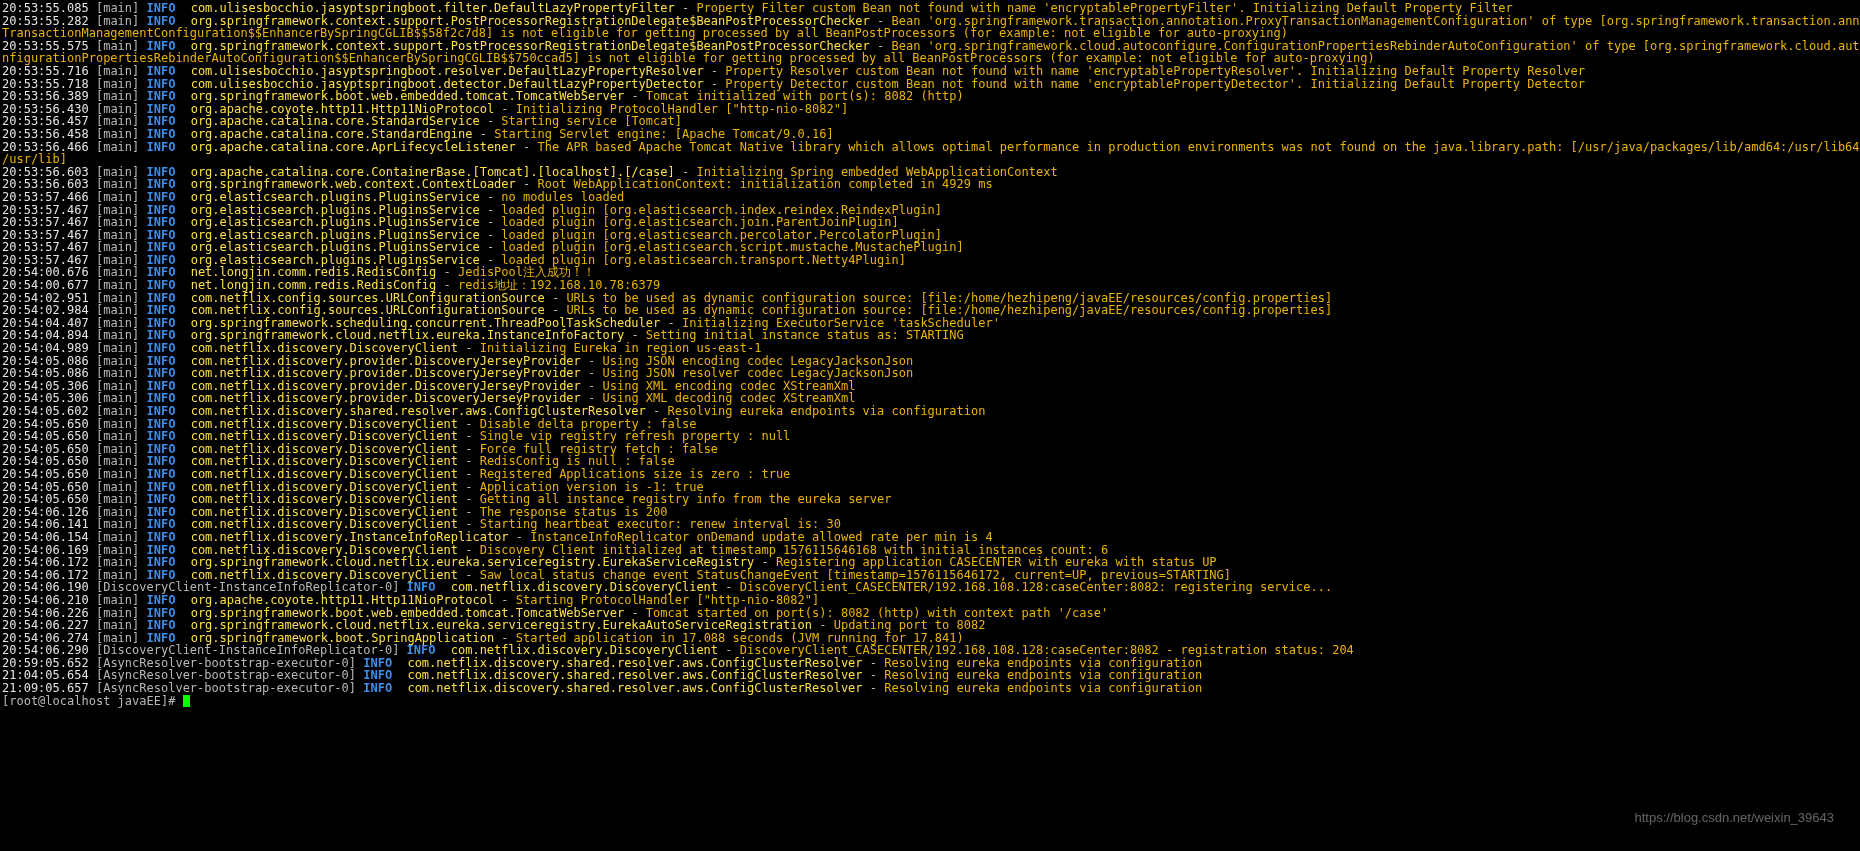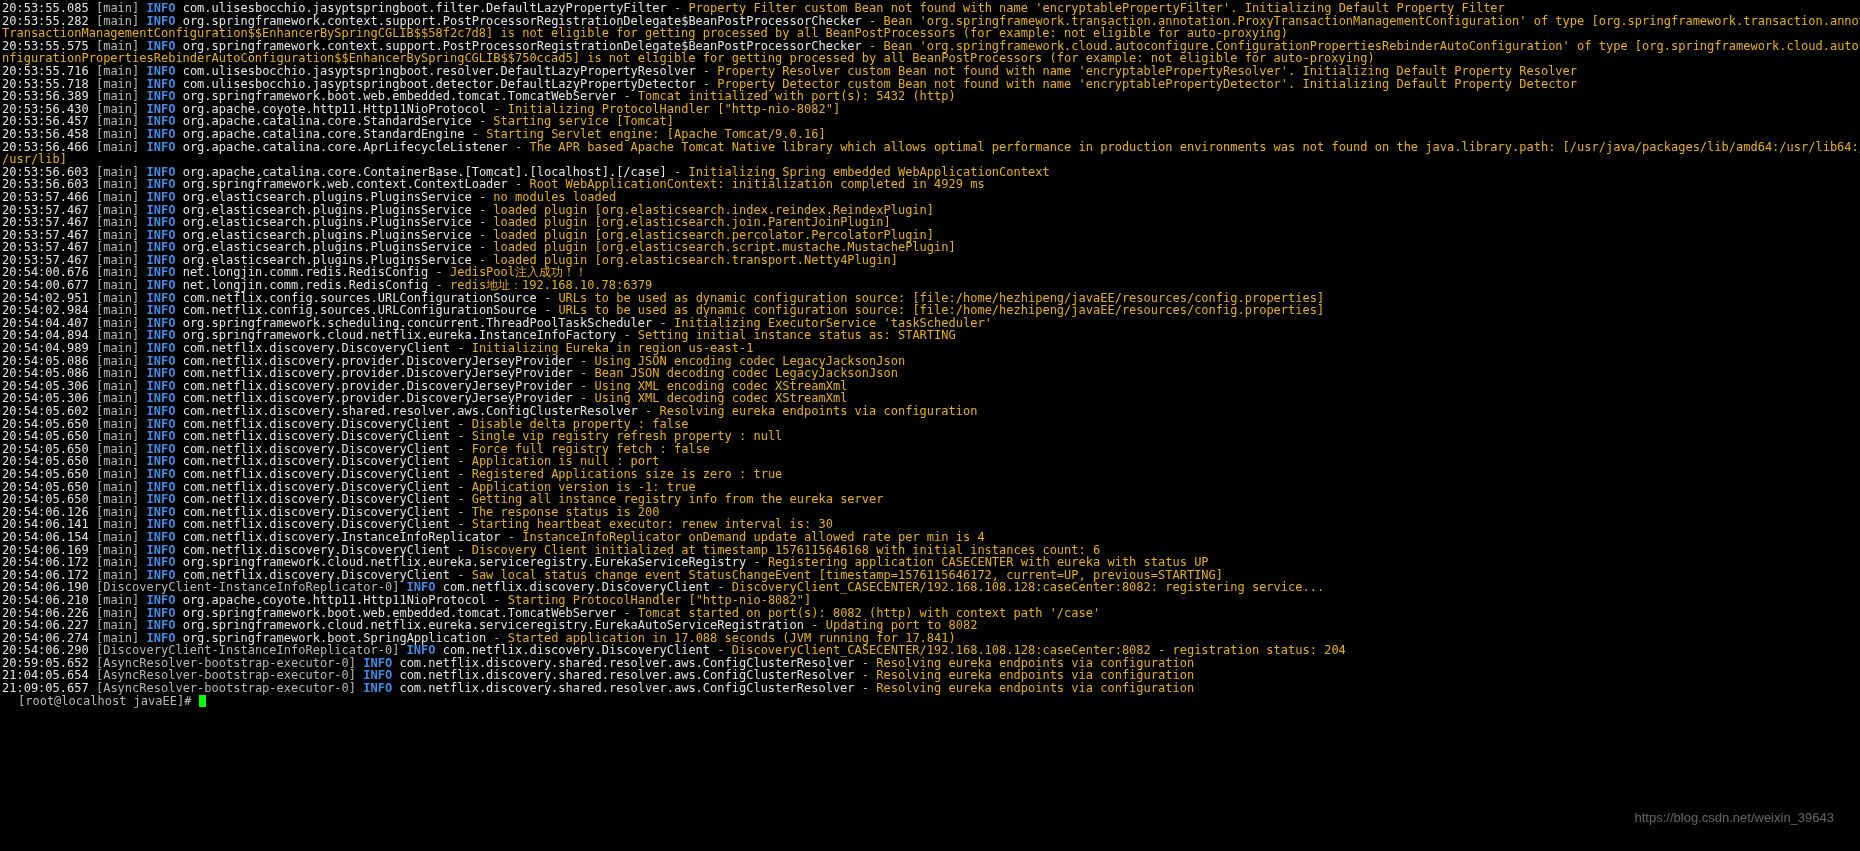--- a/index.html
+++ b/index.html
@@ -13,23 +13,23 @@
     white-space: nowrap;
     overflow: hidden;
     width: 1860px;
     height: 851px;
     position: relative;
   }
   .line { display: block; }
   .ts { color: #e5e5e5; }
   .thread { color: #b8b8b8; }
   .level { color: #3b8eea; font-weight: bold; }  
-  .logger { color: #e5e5e5; }
+  .logger { color: #fde047; margin-left: 8px; }
   .msg-blue { color: #eab308; }
-  .prompt { color: #b8b8b8; margin-left: 16px; }
+  .prompt { color: #b8b8b8; }
   .cursor {
     display: inline-block;
     width: 7px;
     height: 12px;
     background: #00ff00;
     vertical-align: middle;
   }
   .watermark {
     position: absolute;
     right: 30px;
@@ -43,21 +43,21 @@
 <body>
 
 <div id="terminal">
     <span class="line"><span class="ts">20:53:55.085</span> <span class="thread">[main]</span> <span class="level">INFO</span>  <span class="logger">com.ulisesbocchio.jasyptspringboot.filter.DefaultLazyPropertyFilter</span> - <span class="msg-blue">Property Filter custom Bean not found with name 'encryptablePropertyFilter'. Initializing Default Property Filter</span></span>
     <span class="line"><span class="ts">20:53:55.282</span> <span class="thread">[main]</span> <span class="level">INFO</span>  <span class="logger">org.springframework.context.support.PostProcessorRegistrationDelegate$BeanPostProcessorChecker</span> - <span class="msg-blue">Bean 'org.springframework.transaction.annotation.ProxyTransactionManagementConfiguration' of type [org.springframework.transaction.annotation.</span></span>
     <span class="line"><span class="msg-blue">TransactionManagementConfiguration$$EnhancerBySpringCGLIB$$58f2c7d8] is not eligible for getting processed by all BeanPostProcessors (for example: not eligible for auto-proxying)</span></span>
     <span class="line"><span class="ts">20:53:55.575</span> <span class="thread">[main]</span> <span class="level">INFO</span>  <span class="logger">org.springframework.context.support.PostProcessorRegistrationDelegate$BeanPostProcessorChecker</span> - <span class="msg-blue">Bean 'org.springframework.cloud.autoconfigure.ConfigurationPropertiesRebinderAutoConfiguration' of type [org.springframework.cloud.autoconfigu</span></span>
     <span class="line"><span class="msg-blue">nfigurationPropertiesRebinderAutoConfiguration$$EnhancerBySpringCGLIB$$750ccad5] is not eligible for getting processed by all BeanPostProcessors (for example: not eligible for auto-proxying)</span></span>
     <span class="line"><span class="ts">20:53:55.716</span> <span class="thread">[main]</span> <span class="level">INFO</span>  <span class="logger">com.ulisesbocchio.jasyptspringboot.resolver.DefaultLazyPropertyResolver</span> - <span class="msg-blue">Property Resolver custom Bean not found with name 'encryptablePropertyResolver'. Initializing Default Property Resolver</span></span>
     <span class="line"><span class="ts">20:53:55.718</span> <span class="thread">[main]</span> <span class="level">INFO</span>  <span class="logger">com.ulisesbocchio.jasyptspringboot.detector.DefaultLazyPropertyDetector</span> - <span class="msg-blue">Property Detector custom Bean not found with name 'encryptablePropertyDetector'. Initializing Default Property Detector</span></span>
-    <span class="line"><span class="ts">20:53:56.389</span> <span class="thread">[main]</span> <span class="level">INFO</span>  <span class="logger">org.springframework.boot.web.embedded.tomcat.TomcatWebServer</span> - <span class="msg-blue">Tomcat initialized with port(s): 5432 (http)</span></span>
+    <span class="line"><span class="ts">20:53:56.389</span> <span class="thread">[main]</span> <span class="level">INFO</span>  <span class="logger">org.springframework.boot.web.embedded.tomcat.TomcatWebServer</span> - <span class="msg-blue">Tomcat initialized with port(s): 8082 (http)</span></span>
     <span class="line"><span class="ts">20:53:56.430</span> <span class="thread">[main]</span> <span class="level">INFO</span>  <span class="logger">org.apache.coyote.http11.Http11NioProtocol</span> - <span class="msg-blue">Initializing ProtocolHandler ["http-nio-8082"]</span></span>
     <span class="line"><span class="ts">20:53:56.457</span> <span class="thread">[main]</span> <span class="level">INFO</span>  <span class="logger">org.apache.catalina.core.StandardService</span> - <span class="msg-blue">Starting service [Tomcat]</span></span>
     <span class="line"><span class="ts">20:53:56.458</span> <span class="thread">[main]</span> <span class="level">INFO</span>  <span class="logger">org.apache.catalina.core.StandardEngine</span> - <span class="msg-blue">Starting Servlet engine: [Apache Tomcat/9.0.16]</span></span>
     <span class="line"><span class="ts">20:53:56.466</span> <span class="thread">[main]</span> <span class="level">INFO</span>  <span class="logger">org.apache.catalina.core.AprLifecycleListener</span> - <span class="msg-blue">The APR based Apache Tomcat Native library which allows optimal performance in production environments was not found on the java.library.path: [/usr/java/packages/lib/amd64:/usr/lib64:/lib64:</span></span>
     <span class="line"><span class="msg-blue">/usr/lib]</span></span>
     <span class="line"><span class="ts">20:53:56.603</span> <span class="thread">[main]</span> <span class="level">INFO</span>  <span class="logger">org.apache.catalina.core.ContainerBase.[Tomcat].[localhost].[/case]</span> - <span class="msg-blue">Initializing Spring embedded WebApplicationContext</span></span>
     <span class="line"><span class="ts">20:53:56.603</span> <span class="thread">[main]</span> <span class="level">INFO</span>  <span class="logger">org.springframework.web.context.ContextLoader</span> - <span class="msg-blue">Root WebApplicationContext: initialization completed in 4929 ms</span></span>
     <span class="line"><span class="ts">20:53:57.466</span> <span class="thread">[main]</span> <span class="level">INFO</span>  <span class="logger">org.elasticsearch.plugins.PluginsService</span> - <span class="msg-blue">no modules loaded</span></span>
     <span class="line"><span class="ts">20:53:57.467</span> <span class="thread">[main]</span> <span class="level">INFO</span>  <span class="logger">org.elasticsearch.plugins.PluginsService</span> - <span class="msg-blue">loaded plugin [org.elasticsearch.index.reindex.ReindexPlugin]</span></span>
     <span class="line"><span class="ts">20:53:57.467</span> <span class="thread">[main]</span> <span class="level">INFO</span>  <span class="logger">org.elasticsearch.plugins.PluginsService</span> - <span class="msg-blue">loaded plugin [org.elasticsearch.join.ParentJoinPlugin]</span></span>
@@ -65,28 +65,28 @@
     <span class="line"><span class="ts">20:53:57.467</span> <span class="thread">[main]</span> <span class="level">INFO</span>  <span class="logger">org.elasticsearch.plugins.PluginsService</span> - <span class="msg-blue">loaded plugin [org.elasticsearch.script.mustache.MustachePlugin]</span></span>
     <span class="line"><span class="ts">20:53:57.467</span> <span class="thread">[main]</span> <span class="level">INFO</span>  <span class="logger">org.elasticsearch.plugins.PluginsService</span> - <span class="msg-blue">loaded plugin [org.elasticsearch.transport.Netty4Plugin]</span></span>
     <span class="line"><span class="ts">20:54:00.676</span> <span class="thread">[main]</span> <span class="level">INFO</span>  <span class="logger">net.longjin.comm.redis.RedisConfig</span> - <span class="msg-blue">JedisPool注入成功！！</span></span>
     <span class="line"><span class="ts">20:54:00.677</span> <span class="thread">[main]</span> <span class="level">INFO</span>  <span class="logger">net.longjin.comm.redis.RedisConfig</span> - <span class="msg-blue">redis地址：192.168.10.78:6379</span></span>
     <span class="line"><span class="ts">20:54:02.951</span> <span class="thread">[main]</span> <span class="level">INFO</span>  <span class="logger">com.netflix.config.sources.URLConfigurationSource</span> - <span class="msg-blue">URLs to be used as dynamic configuration source: [file:/home/hezhipeng/javaEE/resources/config.properties]</span></span>
     <span class="line"><span class="ts">20:54:02.984</span> <span class="thread">[main]</span> <span class="level">INFO</span>  <span class="logger">com.netflix.config.sources.URLConfigurationSource</span> - <span class="msg-blue">URLs to be used as dynamic configuration source: [file:/home/hezhipeng/javaEE/resources/config.properties]</span></span>
     <span class="line"><span class="ts">20:54:04.407</span> <span class="thread">[main]</span> <span class="level">INFO</span>  <span class="logger">org.springframework.scheduling.concurrent.ThreadPoolTaskScheduler</span> - <span class="msg-blue">Initializing ExecutorService 'taskScheduler'</span></span>
     <span class="line"><span class="ts">20:54:04.894</span> <span class="thread">[main]</span> <span class="level">INFO</span>  <span class="logger">org.springframework.cloud.netflix.eureka.InstanceInfoFactory</span> - <span class="msg-blue">Setting initial instance status as: STARTING</span></span>
     <span class="line"><span class="ts">20:54:04.989</span> <span class="thread">[main]</span> <span class="level">INFO</span>  <span class="logger">com.netflix.discovery.DiscoveryClient</span> - <span class="msg-blue">Initializing Eureka in region us-east-1</span></span>
     <span class="line"><span class="ts">20:54:05.086</span> <span class="thread">[main]</span> <span class="level">INFO</span>  <span class="logger">com.netflix.discovery.provider.DiscoveryJerseyProvider</span> - <span class="msg-blue">Using JSON encoding codec LegacyJacksonJson</span></span>
-    <span class="line"><span class="ts">20:54:05.086</span> <span class="thread">[main]</span> <span class="level">INFO</span>  <span class="logger">com.netflix.discovery.provider.DiscoveryJerseyProvider</span> - <span class="msg-blue">Bean JSON decoding codec LegacyJacksonJson</span></span>
+    <span class="line"><span class="ts">20:54:05.086</span> <span class="thread">[main]</span> <span class="level">INFO</span>  <span class="logger">com.netflix.discovery.provider.DiscoveryJerseyProvider</span> - <span class="msg-blue">Using JSON resolver codec LegacyJacksonJson</span></span>
     <span class="line"><span class="ts">20:54:05.306</span> <span class="thread">[main]</span> <span class="level">INFO</span>  <span class="logger">com.netflix.discovery.provider.DiscoveryJerseyProvider</span> - <span class="msg-blue">Using XML encoding codec XStreamXml</span></span>
     <span class="line"><span class="ts">20:54:05.306</span> <span class="thread">[main]</span> <span class="level">INFO</span>  <span class="logger">com.netflix.discovery.provider.DiscoveryJerseyProvider</span> - <span class="msg-blue">Using XML decoding codec XStreamXml</span></span>
     <span class="line"><span class="ts">20:54:05.602</span> <span class="thread">[main]</span> <span class="level">INFO</span>  <span class="logger">com.netflix.discovery.shared.resolver.aws.ConfigClusterResolver</span> - <span class="msg-blue">Resolving eureka endpoints via configuration</span></span>
     <span class="line"><span class="ts">20:54:05.650</span> <span class="thread">[main]</span> <span class="level">INFO</span>  <span class="logger">com.netflix.discovery.DiscoveryClient</span> - <span class="msg-blue">Disable delta property : false</span></span>
     <span class="line"><span class="ts">20:54:05.650</span> <span class="thread">[main]</span> <span class="level">INFO</span>  <span class="logger">com.netflix.discovery.DiscoveryClient</span> - <span class="msg-blue">Single vip registry refresh property : null</span></span>
     <span class="line"><span class="ts">20:54:05.650</span> <span class="thread">[main]</span> <span class="level">INFO</span>  <span class="logger">com.netflix.discovery.DiscoveryClient</span> - <span class="msg-blue">Force full registry fetch : false</span></span>
-    <span class="line"><span class="ts">20:54:05.650</span> <span class="thread">[main]</span> <span class="level">INFO</span>  <span class="logger">com.netflix.discovery.DiscoveryClient</span> - <span class="msg-blue">Application is null : port</span></span>
+    <span class="line"><span class="ts">20:54:05.650</span> <span class="thread">[main]</span> <span class="level">INFO</span>  <span class="logger">com.netflix.discovery.DiscoveryClient</span> - <span class="msg-blue">RedisConfig is null : false</span></span>
     <span class="line"><span class="ts">20:54:05.650</span> <span class="thread">[main]</span> <span class="level">INFO</span>  <span class="logger">com.netflix.discovery.DiscoveryClient</span> - <span class="msg-blue">Registered Applications size is zero : true</span></span>
     <span class="line"><span class="ts">20:54:05.650</span> <span class="thread">[main]</span> <span class="level">INFO</span>  <span class="logger">com.netflix.discovery.DiscoveryClient</span> - <span class="msg-blue">Application version is -1: true</span></span>
     <span class="line"><span class="ts">20:54:05.650</span> <span class="thread">[main]</span> <span class="level">INFO</span>  <span class="logger">com.netflix.discovery.DiscoveryClient</span> - <span class="msg-blue">Getting all instance registry info from the eureka server</span></span>
     <span class="line"><span class="ts">20:54:06.126</span> <span class="thread">[main]</span> <span class="level">INFO</span>  <span class="logger">com.netflix.discovery.DiscoveryClient</span> - <span class="msg-blue">The response status is 200</span></span>
     <span class="line"><span class="ts">20:54:06.141</span> <span class="thread">[main]</span> <span class="level">INFO</span>  <span class="logger">com.netflix.discovery.DiscoveryClient</span> - <span class="msg-blue">Starting heartbeat executor: renew interval is: 30</span></span>
     <span class="line"><span class="ts">20:54:06.154</span> <span class="thread">[main]</span> <span class="level">INFO</span>  <span class="logger">com.netflix.discovery.InstanceInfoReplicator</span> - <span class="msg-blue">InstanceInfoReplicator onDemand update allowed rate per min is 4</span></span>
     <span class="line"><span class="ts">20:54:06.169</span> <span class="thread">[main]</span> <span class="level">INFO</span>  <span class="logger">com.netflix.discovery.DiscoveryClient</span> - <span class="msg-blue">Discovery Client initialized at timestamp 1576115646168 with initial instances count: 6</span></span>
     <span class="line"><span class="ts">20:54:06.172</span> <span class="thread">[main]</span> <span class="level">INFO</span>  <span class="logger">org.springframework.cloud.netflix.eureka.serviceregistry.EurekaServiceRegistry</span> - <span class="msg-blue">Registering application CASECENTER with eureka with status UP</span></span>
     <span class="line"><span class="ts">20:54:06.172</span> <span class="thread">[main]</span> <span class="level">INFO</span>  <span class="logger">com.netflix.discovery.DiscoveryClient</span> - <span class="msg-blue">Saw local status change event StatusChangeEvent [timestamp=1576115646172, current=UP, previous=STARTING]</span></span>
     <span class="line"><span class="ts">20:54:06.190</span> <span class="thread">[DiscoveryClient-InstanceInfoReplicator-0]</span> <span class="level">INFO</span>  <span class="logger">com.netflix.discovery.DiscoveryClient</span> - <span class="msg-blue">DiscoveryClient_CASECENTER/192.168.108.128:caseCenter:8082: registering service...</span></span>

